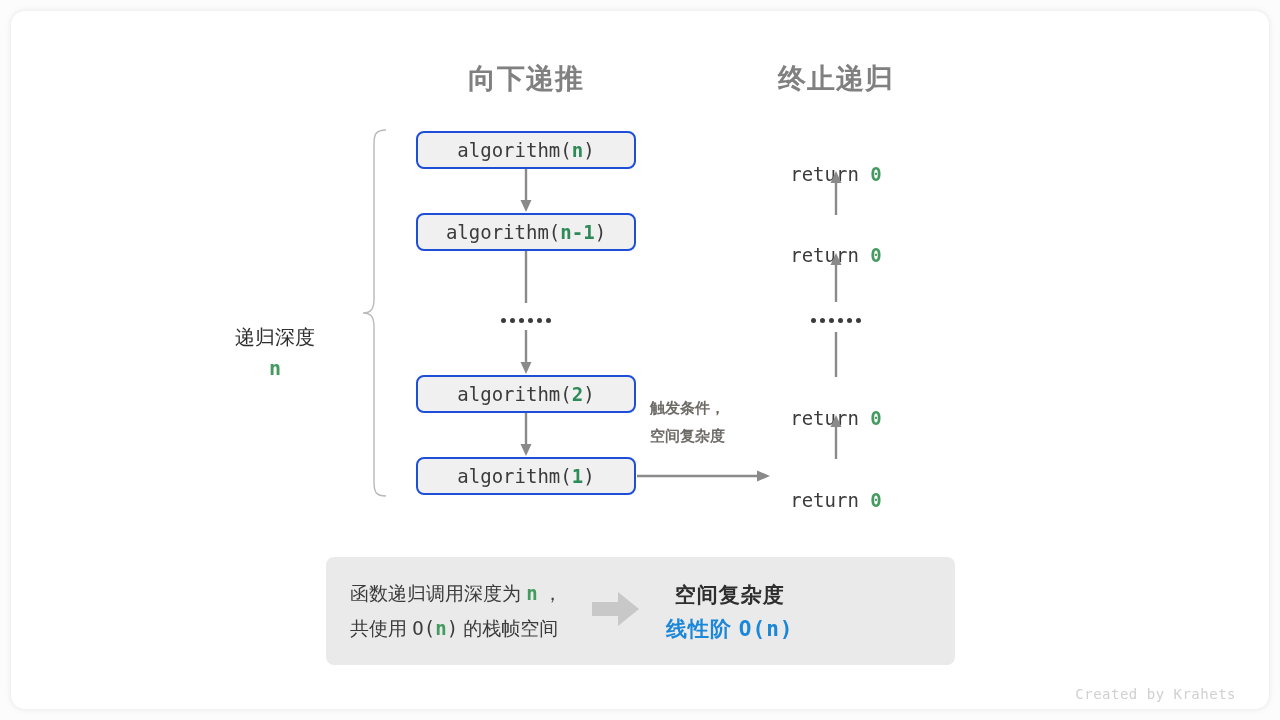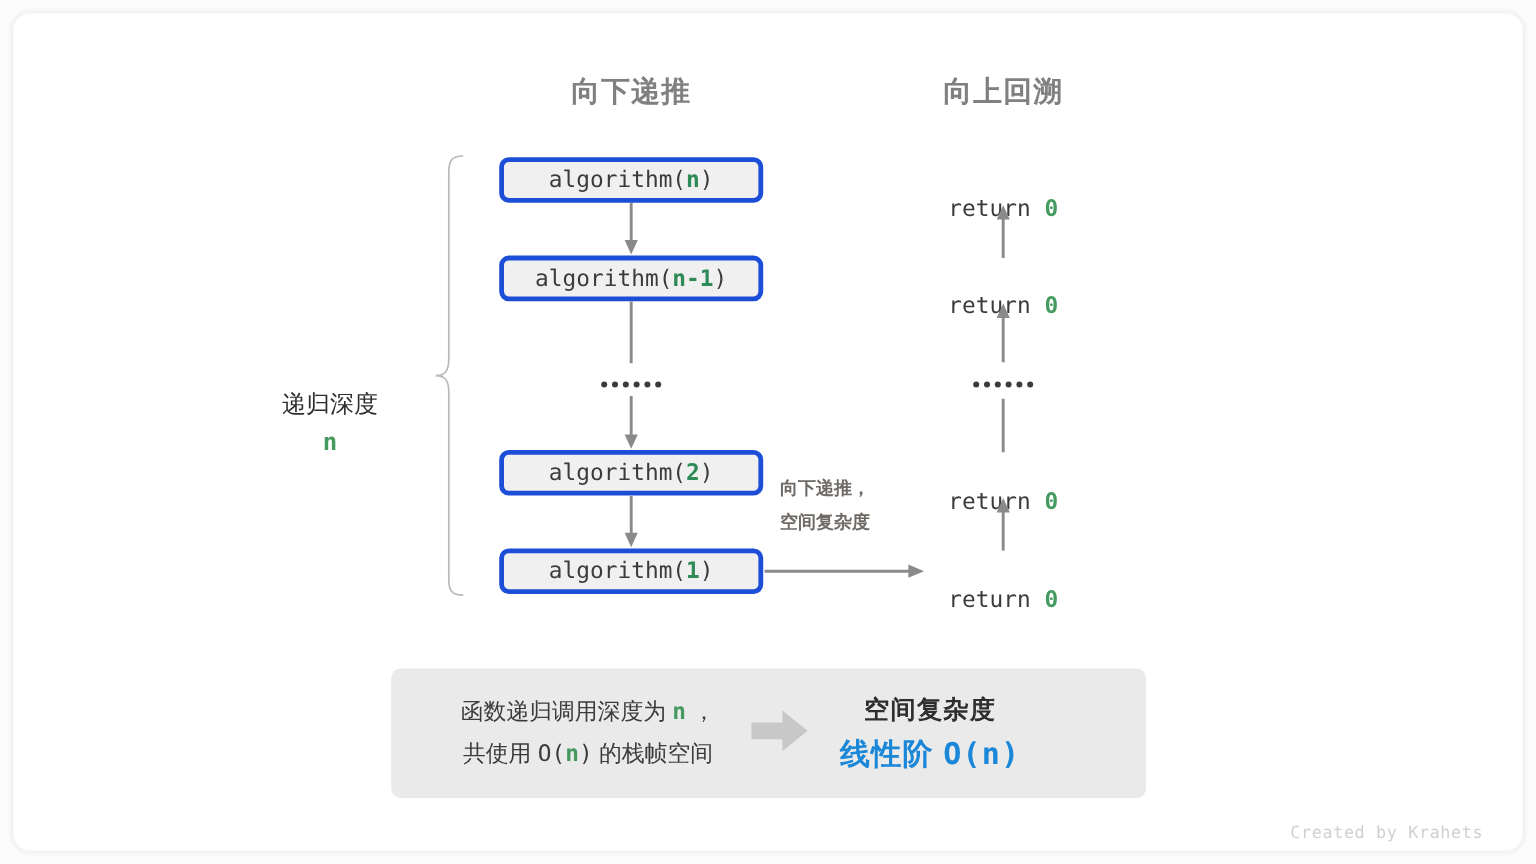--- a/index.html
+++ b/index.html
@@ -23,35 +23,35 @@
     width: 1258px;
     height: 698px;
     background: #ffffff;
     border-radius: 14px;
     box-shadow: 0 0 6px rgba(0,0,0,0.10);
   }
   .abs { position: absolute; }
 
   
   .col-header {
-    font-size: 24px;
+    font-size: 28px;
     font-weight: bold;
     color: #808080;
     text-align: center;
     letter-spacing: 1px;
     white-space: nowrap;
   }
 
   
   .call-box {
     position: absolute;
     width: 220px;
     height: 38px;
     background: #f0f0f0;
-    border: 4px solid #1d4ed8;
+    border: 2px solid #1d4ed8;
     border-radius: 8px;
     display: flex;
     align-items: center;
     justify-content: center;
     font-family: "DejaVu Sans Mono", "Liberation Mono", monospace;
     font-size: 19px;
     color: #3b3b3b;
     box-sizing: border-box;
   }
   .call-box .arg {
@@ -131,26 +131,25 @@
     left: 326px;
     top: 557px;
     width: 629px;
     height: 108px;
     background: #eaeaea;
     border-radius: 8px;
     display: flex;
     align-items: center;
   }
   .sum-left {
-    margin-left: 58px;
+    margin-left: 24px;
     font-size: 19px;
     color: #3b3b3b;
     line-height: 1.85;
     white-space: nowrap;
-    text-align: center;
   }
   .sum-left .g {
     color: #449a5f;
     font-weight: bold;
     font-family: "DejaVu Sans Mono", "Liberation Mono", monospace;
   }
   .sum-left .mono {
     font-family: "DejaVu Sans Mono", "Liberation Mono", monospace;
   }
   .sum-arrow {
@@ -164,21 +163,21 @@
   }
   .sum-right .title {
     font-size: 21px;
     font-weight: bold;
     color: #2e2e2e;
     display: block;
     line-height: 1.7;
     letter-spacing: 1px;
   }
   .sum-right .value {
-    font-size: 25px;
+    font-size: 21px;
     font-weight: bold;
     color: #1a87d8;
     display: block;
     line-height: 1.5;
     letter-spacing: 1px;
   }
   .sum-right .value .mono {
     font-family: "DejaVu Sans Mono", "Liberation Mono", monospace;
   }
 
@@ -194,21 +193,21 @@
     white-space: nowrap;
   }
 </style>
 </head>
 <body>
 
 <div id="page">
   <div id="card"></div>
 
   <div class="col-header abs" style="left:426px; top:60px; width:200px;">向下递推</div>
-  <div class="col-header abs" style="left:736px; top:60px; width:200px;">向上回溯</div>
+  <div class="col-header abs" style="left:736px; top:60px; width:200px;">终止递归</div>
 
   <svg class="abs" style="left:360px; top:125px;" width="30" height="380">
     <path d="M 26 5 C 16 5, 14 9, 14 19 L 14 174 C 14 184, 11 188, 3 188 C 11 188, 14 192, 14 202 L 14 357 C 14 367, 16 371, 26 371" fill="none" stroke="#b9b9b9" stroke-width="1.4"></path>
   </svg>
 
   <div class="brace-label" style="left:200px; top:280px; width:150px;">
     <span class="t1">递归深度</span>
     <span class="t2">n</span>
   </div>
 
@@ -297,21 +296,21 @@
   <div class="dots" style="left:836px; top:318px;">
     <i></i>
       <i></i>
       <i></i>
       <i></i>
       <i></i>
       <i></i>
   </div>
 
   <div class="trigger-note" style="left:650px; top:394px;">
-    <div>向下递推，</div>
+    <div>触发条件，</div>
     <div>空间复杂度</div>
   </div>
 
   <svg class="h-arrow" style="left:637px; top:468px;" width="136" height="16">
     <line x1="0" y1="8" x2="122" y2="8" stroke="#8a8a8a" stroke-width="2.4"></line>
     <polygon points="133,8 120,2.5 120,13.5" fill="#8a8a8a"></polygon>
   </svg>
 
   <div id="summary-box">
     <div class="sum-left">

